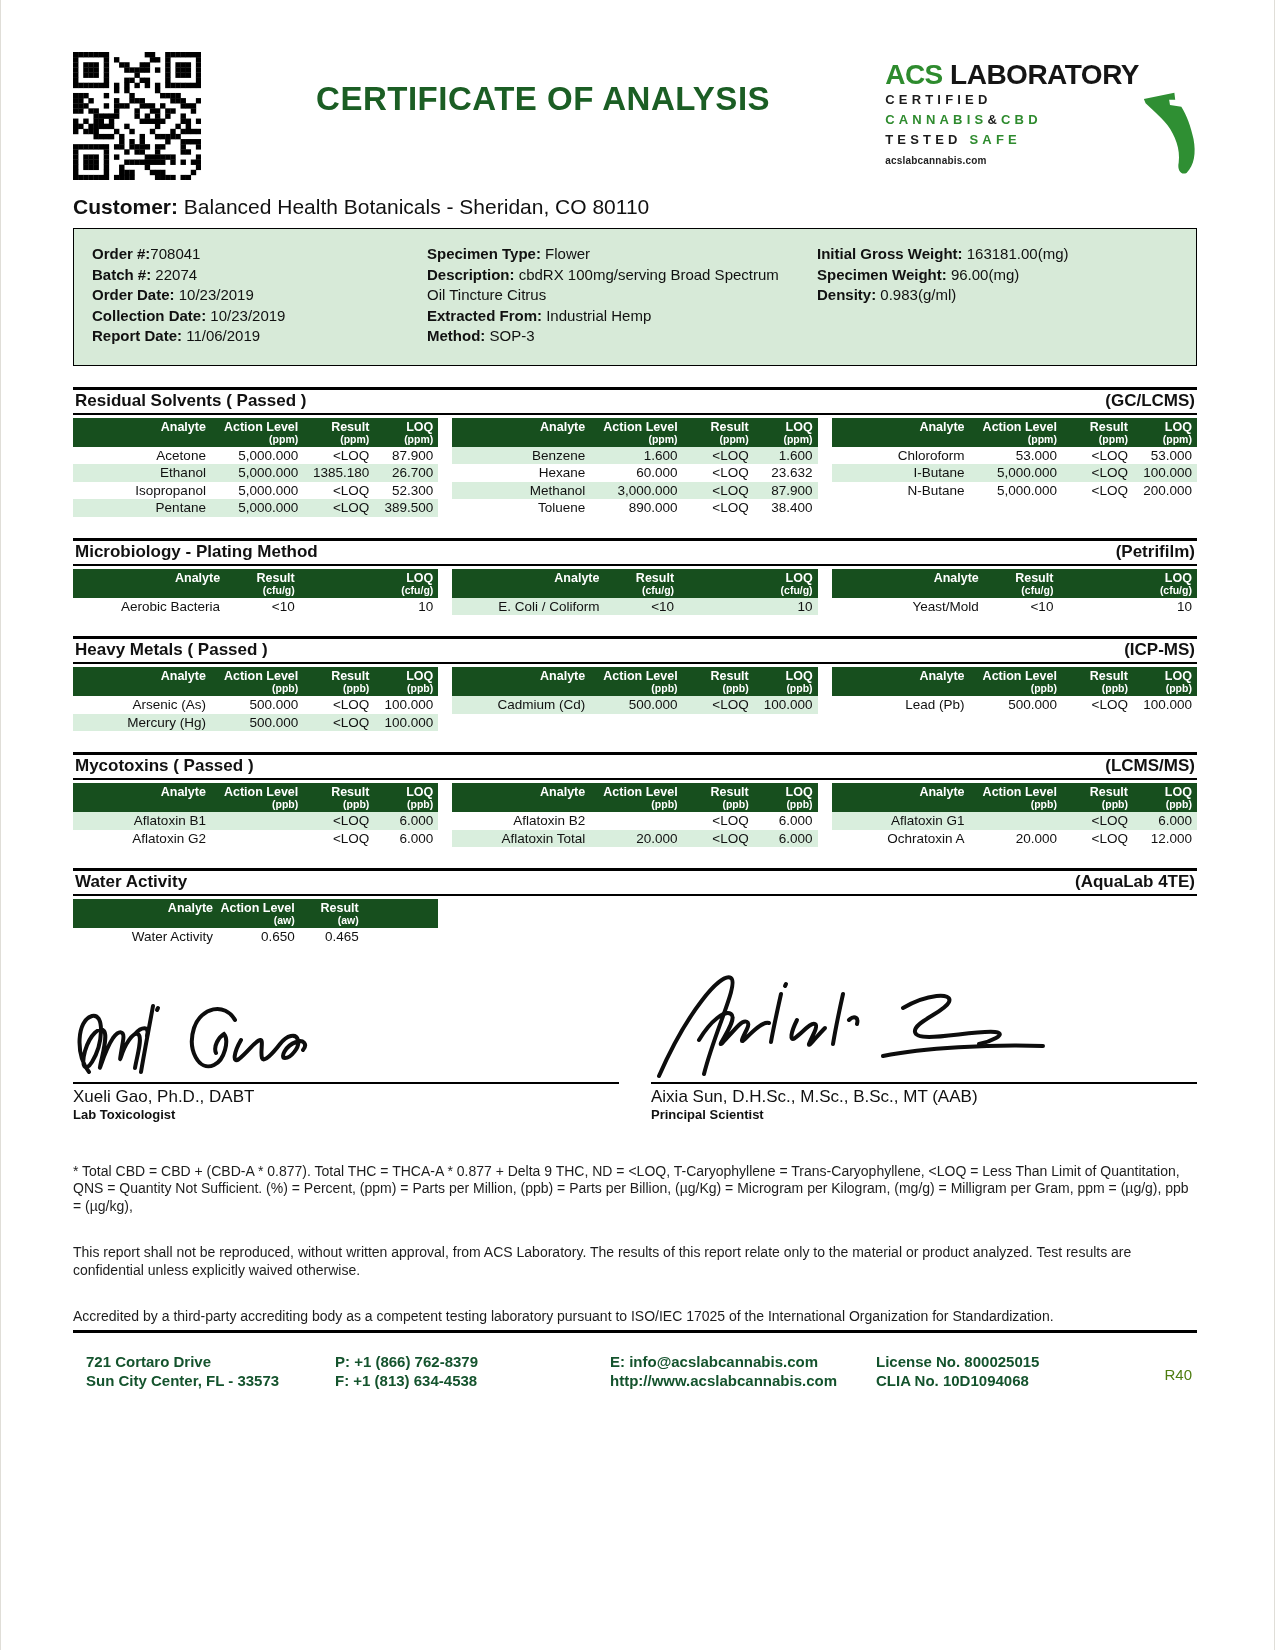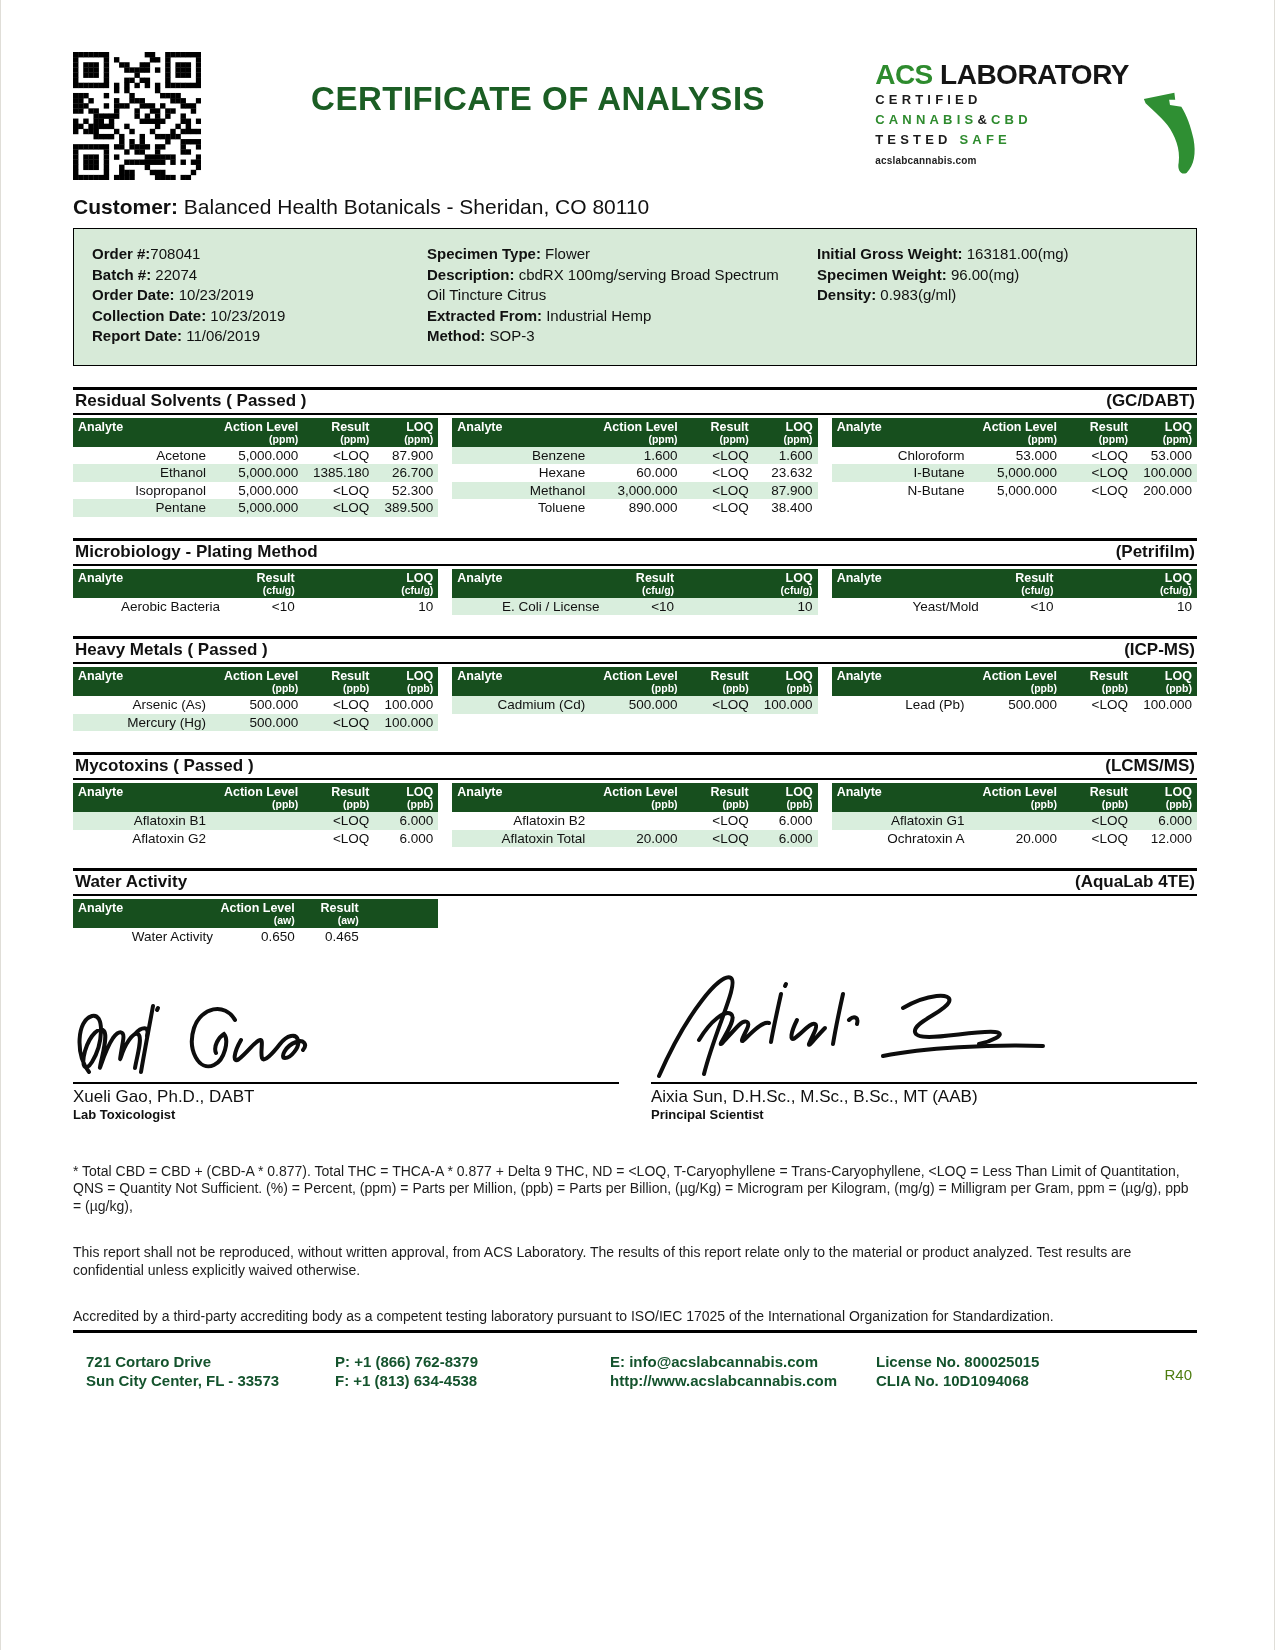--- a/index.html
+++ b/index.html
@@ -6,21 +6,21 @@
   html,body{background:#f8f8f6}
   body{font-family:"Liberation Sans",sans-serif;color:#111}
   .page{position:relative;width:1275px;height:1650px;margin:0 auto;background:#ffffff;
         padding:46px 77px 0 72px;overflow:hidden;border-left:1px solid #e0ded8;border-right:1px solid #e0ded8}
 
   
   .top{display:flex;align-items:flex-start}
   .qr{width:128px;height:128px;flex:none;margin-top:6px}
   .title-wrap{flex:1;text-align:center;padding-top:34px}
   .doc-title{font-size:33px;font-weight:bold;color:#1b5e24;letter-spacing:.5px;white-space:nowrap}
-  .logo{flex:none;display:flex;gap:14px;padding-top:14px}
+  .logo{flex:none;display:flex;gap:4px;padding-top:14px}
   .logo-text{display:flex;flex-direction:column}
   .brand{font-size:28px;font-weight:bold;letter-spacing:-.5px;line-height:30px;color:#151515}
   .brand .grn{color:#2e8b2e}
   .logo-line{font-size:13px;font-weight:bold;letter-spacing:4.2px;line-height:20px;color:#1c1c1c;white-space:nowrap}
   .logo-line .grn{color:#2e8b2e}
   .logo-site{font-size:10px;font-weight:bold;letter-spacing:.2px;margin-top:5px;color:#222}
   .florida{margin-top:26px}
 
   
   .customer{margin-top:14px;font-size:21px;line-height:25px}
@@ -41,21 +41,21 @@
                padding:1px 2px 2px;font-size:17px;font-weight:bold;line-height:20px}
   .tables{display:flex;gap:14px;margin-top:3px}
   .subtable{flex:1 1 0;min-width:0}
   .tables.single .subtable{flex:0 0 calc((100% - 28px)/3)}
   .thead{background:#174f1e;color:#fff;padding:3px 5px 2px;min-height:28px}
   .thead,.trow{display:grid}
   .lay-four  .thead,.lay-four  .trow{grid-template-columns:36% 26% 20% 18%}
   .lay-three .thead,.lay-three .trow{grid-template-columns:40% 21% 39%}
   .lay-water .thead,.lay-water .trow{grid-template-columns:38% 23% 18% 21%}
   .hcell{display:flex;flex-direction:column;align-items:flex-end;justify-content:space-between;min-width:0}
-  .hcell.first{align-items:flex-start}
+  .hcell.first{align-items:flex-end}
   .hname{font-size:12.5px;font-weight:bold;line-height:13px;white-space:nowrap}
   .hunit{font-size:10.5px;font-weight:bold;line-height:11px;white-space:nowrap}
   .trow{padding:0 5px;font-size:13.5px;line-height:17.5px}
   .trow.shaded{background:#d9eedd}
   .cell{text-align:right;white-space:nowrap;overflow:hidden}
   .cell.first{text-align:right}
 
   
   .sig-row{display:flex;gap:32px;margin-top:30px}
   .sig-block{width:549px}
@@ -415,21 +415,21 @@
         <div class="info-line"><span class="lbl">Initial Gross Weight:</span><span> 163181.00(mg)</span></div>
         <div class="info-line"><span class="lbl">Specimen Weight:</span><span> 96.00(mg)</span></div>
         <div class="info-line"><span class="lbl">Density:</span><span> 0.983(g/ml)</span></div>
       </div>
     </div>
 
   <div id="sections">
       <section class="report-section">
         <div class="section-bar">
           <span class="sec-title">Residual Solvents ( Passed )</span>
-          <span class="sec-method">(GC/DABT)</span>
+          <span class="sec-method">(GC/LCMS)</span>
         </div>
         <div class="tables">
           <div class="subtable lay-four">
             <div class="thead">
               <div class="hcell first">
                 <span class="hname">Analyte</span>
                 <span class="hunit"></span>
               </div>
               <div class="hcell">
                 <span class="hname">Action Level</span>
@@ -589,21 +589,21 @@
               <div class="hcell">
                 <span class="hname">Result</span>
                 <span class="hunit">(cfu/g)</span>
               </div>
               <div class="hcell">
                 <span class="hname">LOQ</span>
                 <span class="hunit">(cfu/g)</span>
               </div>
             </div>
             <div class="trow shaded">
-              <span class="cell first">E. Coli / License</span>
+              <span class="cell first">E. Coli / Coliform</span>
               <span class="cell">&lt;10</span>
               <span class="cell">10</span>
             </div>
           </div>
           <div class="subtable lay-three">
             <div class="thead">
               <div class="hcell first">
                 <span class="hname">Analyte</span>
                 <span class="hunit"></span>
               </div>

